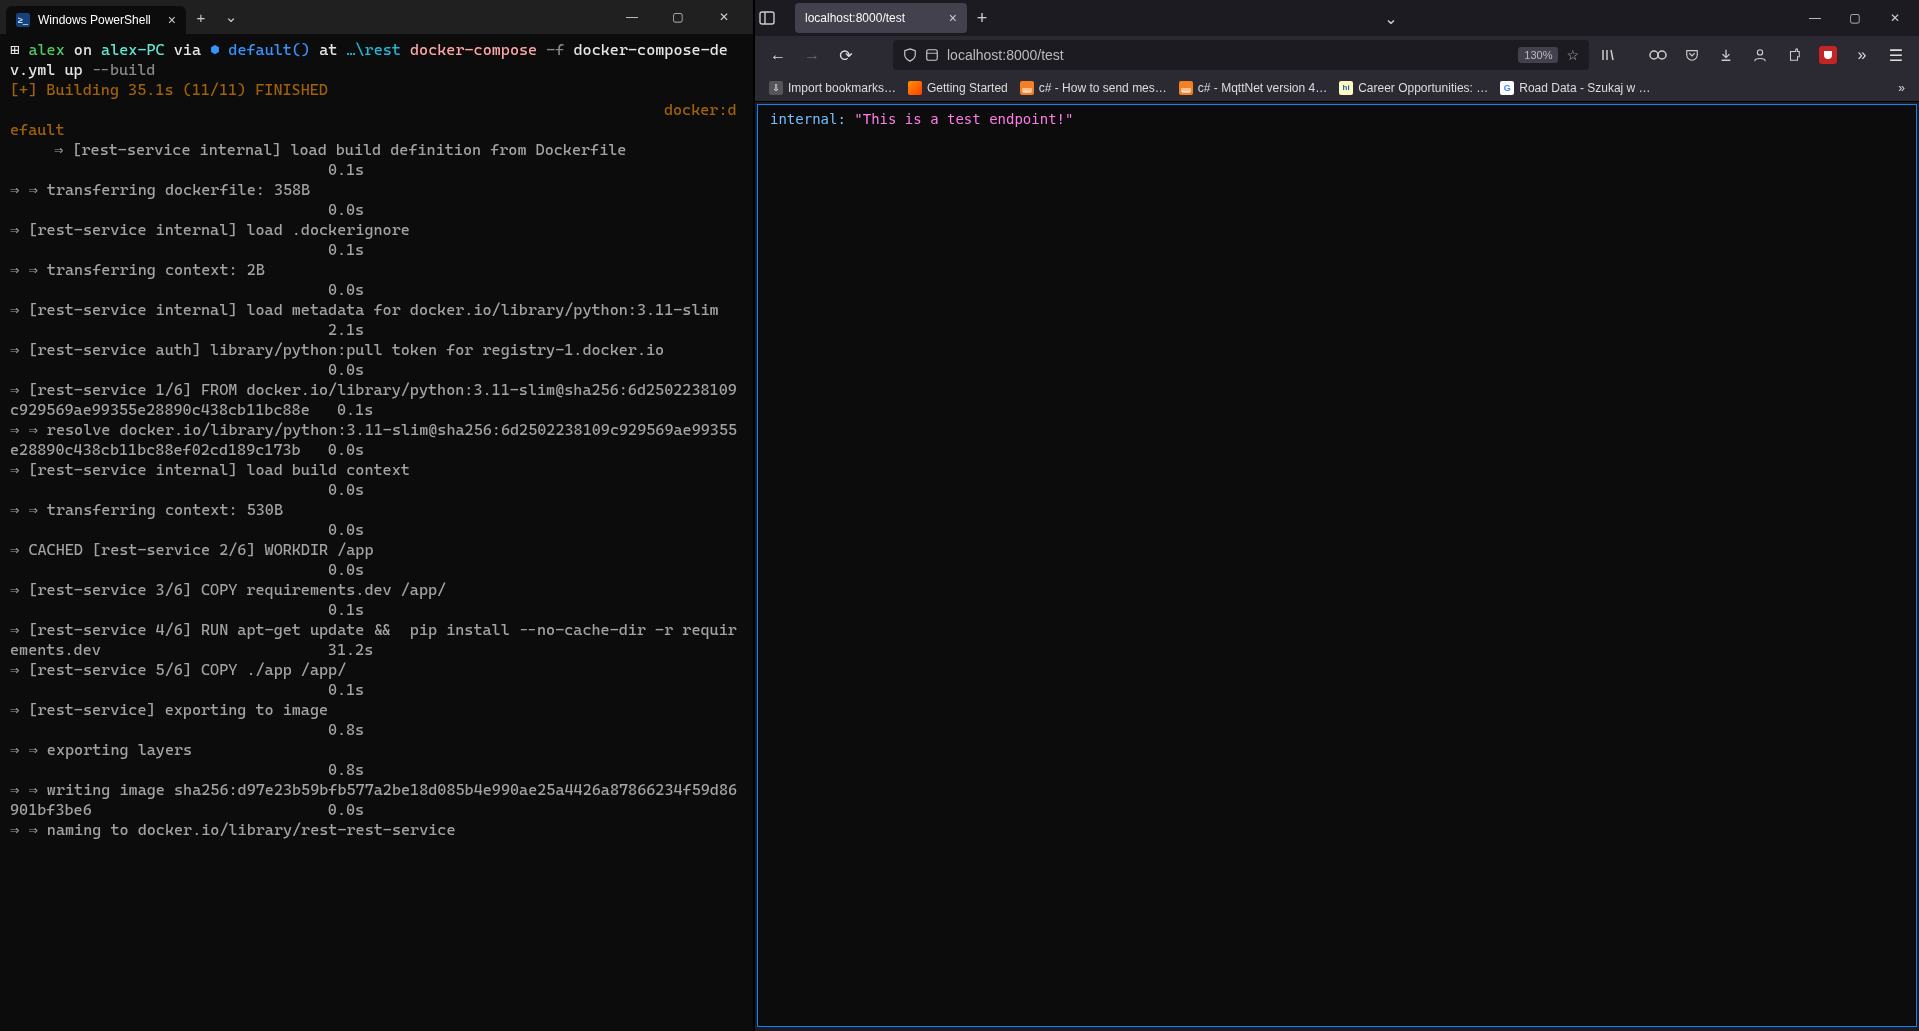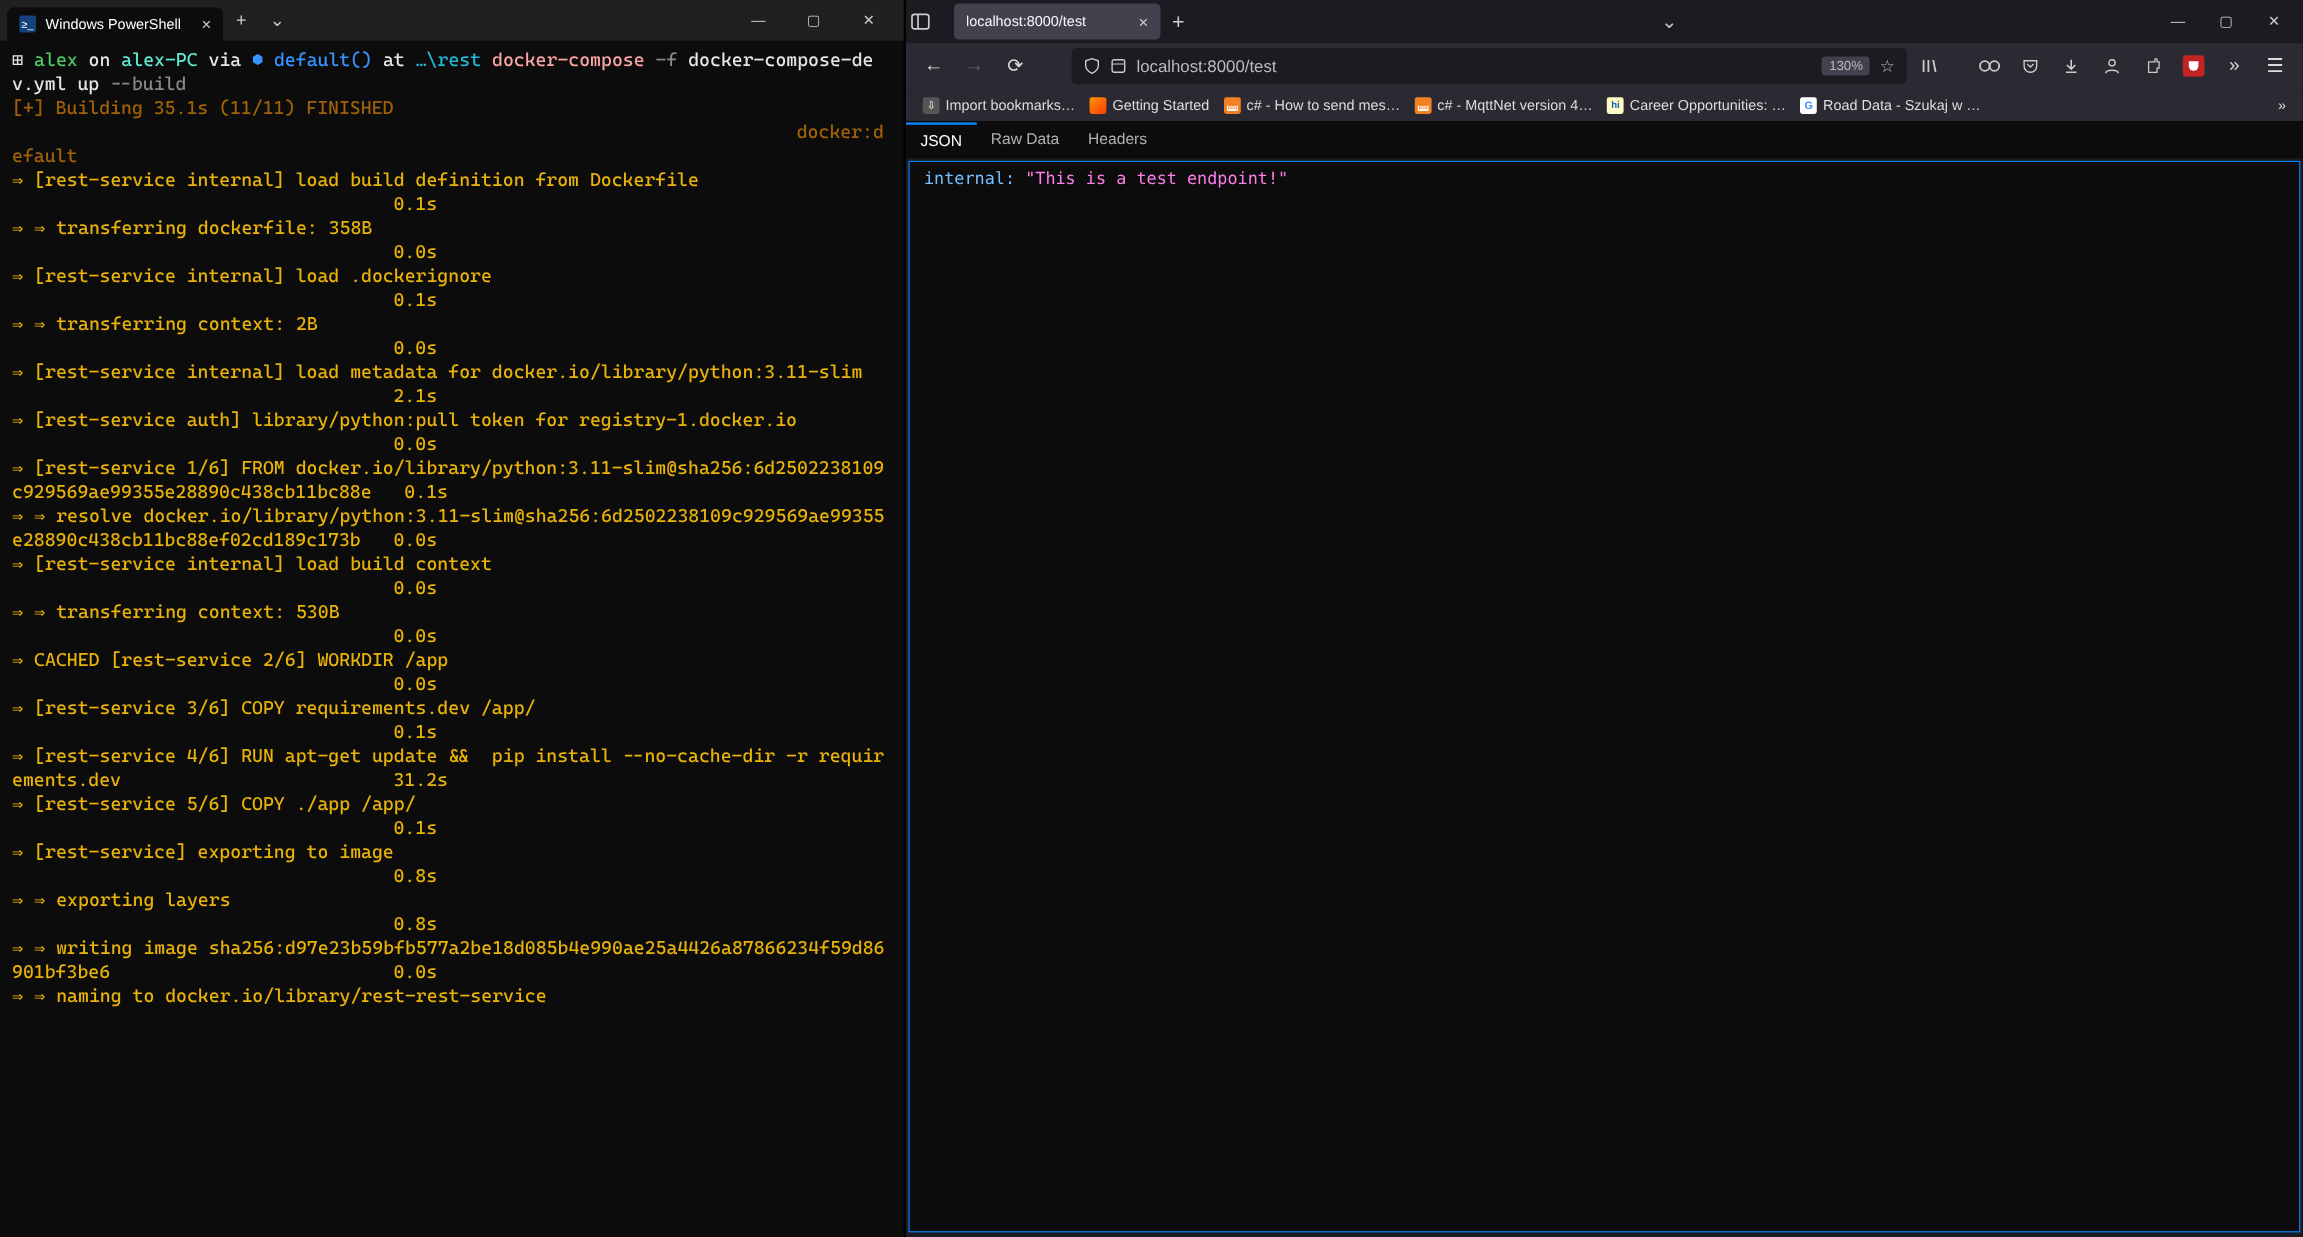--- a/index.html
+++ b/index.html
@@ -78,21 +78,21 @@
   line-height: 20px;
   white-space: pre-wrap;
   word-break: break-all;
   color: #cccccc;
 }
 .c-green { color: #4ec962; }
 .c-purple { color: #5eead4; }
 .c-cyan { color: #3794ff; }
 .c-yellow { color: #fca5a5; }
 .c-grey { color: #888; }
-.c-skyblue { color: #eab308; }
+.c-skyblue { color: #a3a3a3; margin-left: 44px; }
 .c-white { color: #e6e6e6; }
 .c-blueplus { color: #a16207; }
 .c-blockcyan { color: #22b8d6; }
 
 
 .ff-titlebar {
   height: 36px;
   background: #1c1b22;
   display:flex;
   align-items:center;
@@ -413,23 +413,18 @@
         <div class="bm-item">
           <span class="bm-icon" style="background: rgb(255, 255, 255); color: rgb(66, 133, 244);">
             <span style="color:#4285f4;font-weight:bold">G</span>
           </span>
           <span>Road Data - Szukaj w …</span>
         </div>
       </div>
     <div class="bm-item bm-overflow">»</div>
   </div>
 
-  <div class="ff-json-tabs">
-    <div class="json-tab active">JSON</div>
-    <div class="json-tab">Raw Data</div>
-    <div class="json-tab">Headers</div>
-  </div>
 
 
   <div class="ff-json-body">
     <span class="json-key">internal:</span>    <span class="json-val">"This is a test endpoint!"</span>
   </div>
 </div>
 
 </body></html>

